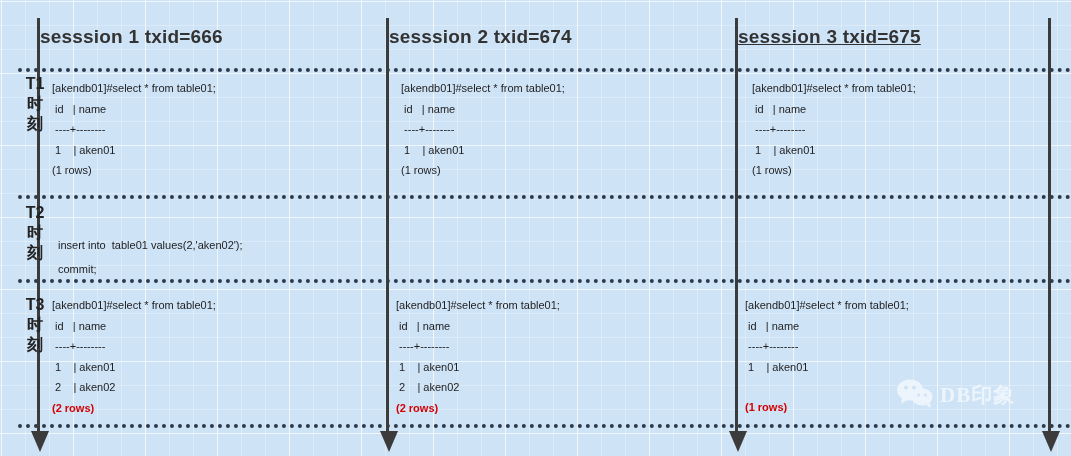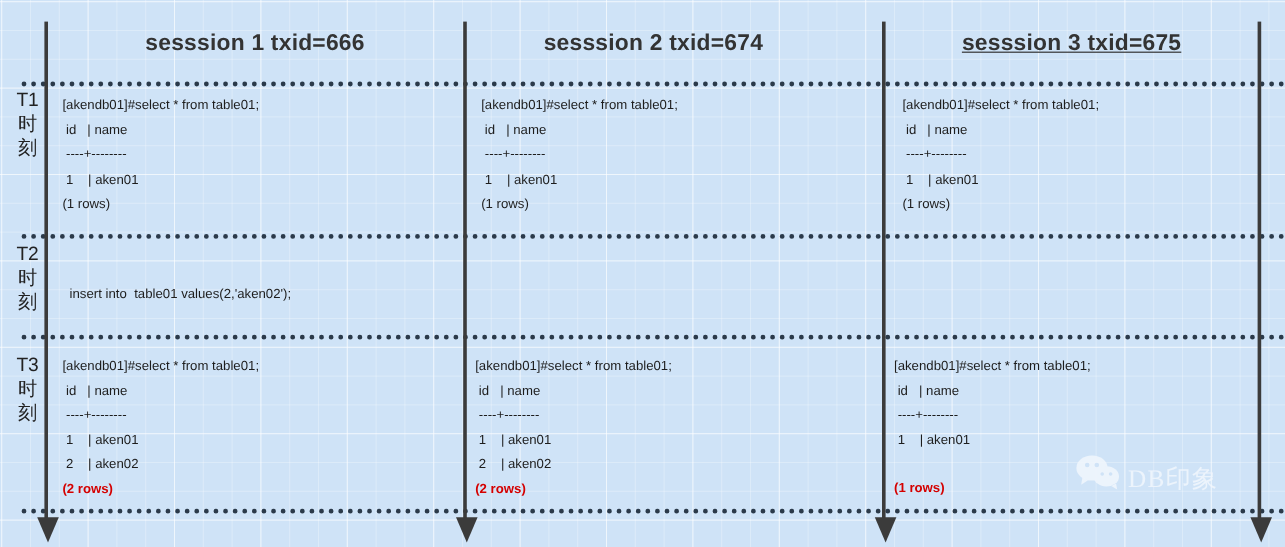--- a/index.html
+++ b/index.html
@@ -62,38 +62,37 @@
   .vaxis.v2 { left: 386px; }
   .vaxis.v3 { left: 735px; }
   .vaxis.v4 { left: 1048px; }
 
   
   .session-title {
     position: absolute;
     top: 17px;
     height: 40px;
     line-height: 40px;
-    text-align: center;
     font-size: 19px;
     font-weight: bold;
     color: #333333;
     letter-spacing: 0.2px;
   }
   .session-title.s1 { left: 40px;  width: 345px; }
   .session-title.s2 { left: 389px; width: 311px; }
   .session-title.s3 { left: 738px; width: 310px; text-decoration: underline; }
 
   
   .time-label {
     position: absolute;
-    left: 6px;
+    left: 18px;
     width: 34px;
     text-align: center;
     font-size: 16px;
-    font-weight: normal;
+    font-weight: bold;
     color: #222222;
     line-height: 20px;
   }
   .time-label.t1 { top: 74px; }
   .time-label.t2 { top: 203px; }
   .time-label.t3 { top: 295px; }
   .time-label .ch { display: block; }
 
   
   .cell {
@@ -125,24 +124,25 @@
   .cell.c-t3-s3 { left: 745px; top: 295px; }
 
   .cell.c-t3-s3 .rowcount { margin-top: 20px; }
 
   
   .watermark {
     position: absolute;
     left: 896px;
     top: 378px;
     display: flex;
-    align-items: flex-end;
+    align-items: center;
     gap: 6px;
     opacity: 0.85;
     pointer-events: none;
+    font-weight: bold;
   }
   .watermark .wm-text {
     font-size: 21px;
     color: #f2f7fd;
     letter-spacing: 1px;
     font-family: "Liberation Serif", serif;
   }
   .watermark .wm-icon { display: block; }
 </style>
 </head>
@@ -185,21 +185,21 @@
   <div class="time-label t3">
     <span class="ch">T3</span>
     <span class="ch">时</span>
     <span class="ch">刻</span>
   </div>
 
   <div class="cell c-t1-s1"><span class="line">[akendb01]#select * from table01;</span><span class="line"> id   | name</span><span class="line"> ----+--------</span><span class="line"> 1    | aken01</span><span class="line">(1 rows)</span></div>
   <div class="cell c-t1-s2"><span class="line">[akendb01]#select * from table01;</span><span class="line"> id   | name</span><span class="line"> ----+--------</span><span class="line"> 1    | aken01</span><span class="line">(1 rows)</span></div>
   <div class="cell c-t1-s3"><span class="line">[akendb01]#select * from table01;</span><span class="line"> id   | name</span><span class="line"> ----+--------</span><span class="line"> 1    | aken01</span><span class="line">(1 rows)</span></div>
 
-  <div class="cell c-t2-s1"><span class="line">insert into  table01 values(2,'aken02');</span></div>
+  <div class="cell c-t2-s1"><span class="line">insert into  table01 values(2,'aken02');</span><span class="line">commit;</span></div>
 
   <div class="cell c-t3-s1"><span class="line">[akendb01]#select * from table01;</span><span class="line"> id   | name</span><span class="line"> ----+--------</span><span class="line"> 1    | aken01</span><span class="line"> 2    | aken02</span><span class="rowcount">(2 rows)</span></div>
   <div class="cell c-t3-s2"><span class="line">[akendb01]#select * from table01;</span><span class="line"> id   | name</span><span class="line"> ----+--------</span><span class="line"> 1    | aken01</span><span class="line"> 2    | aken02</span><span class="rowcount">(2 rows)</span></div>
   <div class="cell c-t3-s3"><span class="line">[akendb01]#select * from table01;</span><span class="line"> id   | name</span><span class="line"> ----+--------</span><span class="line"> 1    | aken01</span><span class="rowcount">(1 rows)</span></div>
 
   <div class="watermark">
     <span class="wm-icon">
       <svg width="38" height="30" viewBox="0 0 38 30">
         <ellipse cx="14" cy="12" rx="13" ry="10.5" fill="#f2f7fd"></ellipse>
         <polygon points="6,20 5,26 11,22" fill="#f2f7fd"></polygon>

